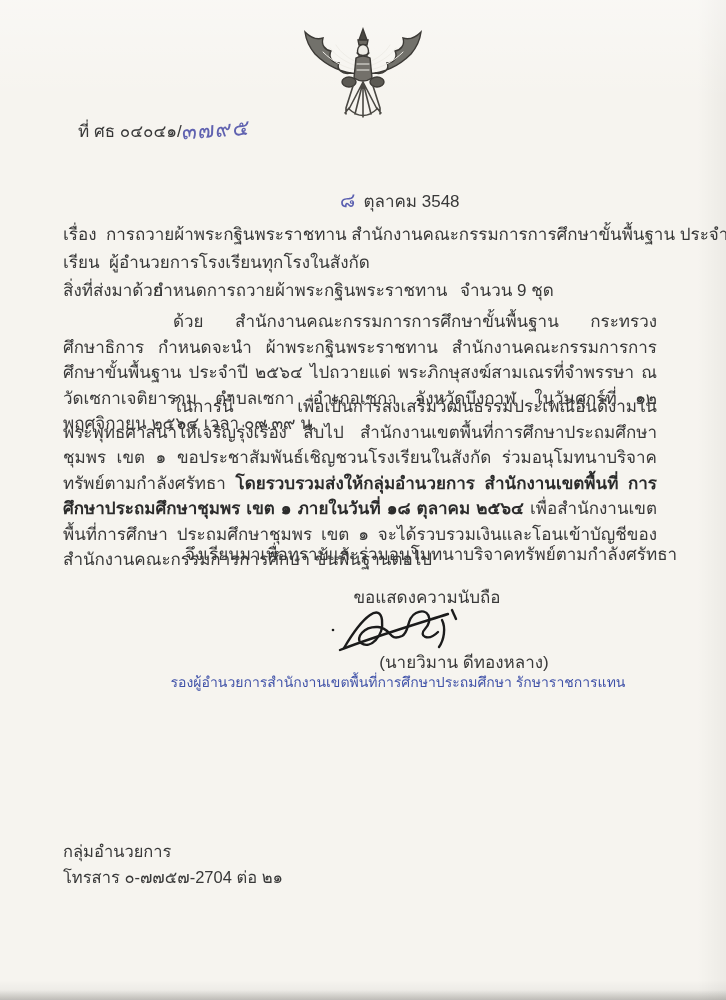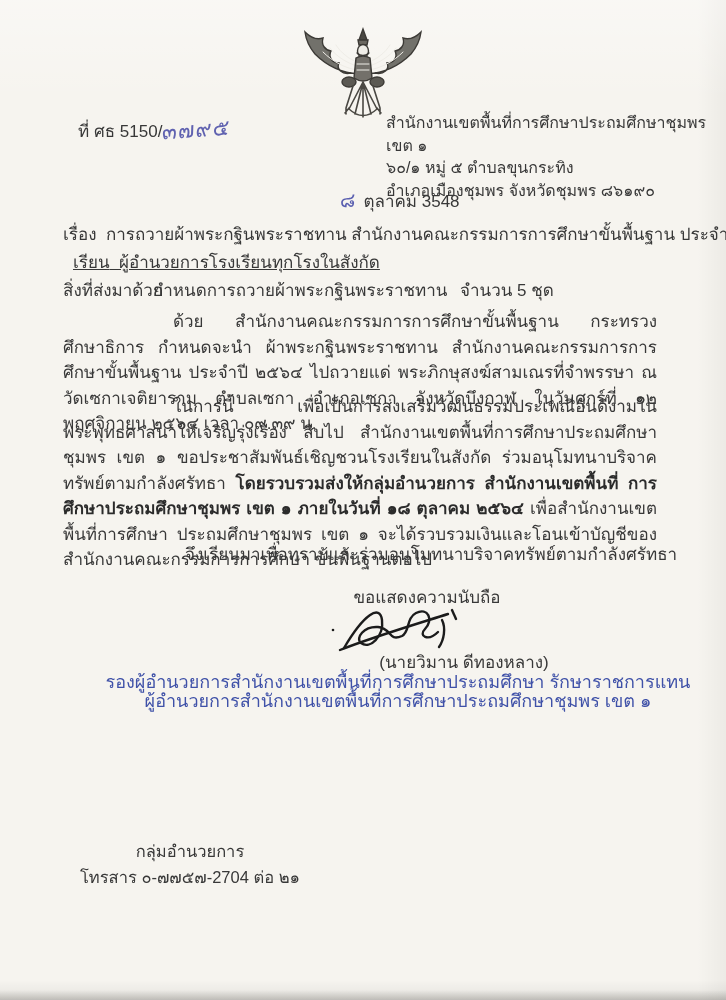--- a/index.html
+++ b/index.html
@@ -30,21 +30,21 @@
     transform:rotate(-4deg) skewX(-6deg);
     display:inline-block;
     letter-spacing:1px;
   }
   .hand-day{
     color:#5a5fb0;font-size:20px;
     transform:rotate(-3deg) skewX(-5deg);
     display:inline-block;margin-right:8px;
   }
   .stamp{
-    color:#3f51a8;font-size:18px;line-height:20px;white-space:nowrap;
+    color:#3f51a8;font-size:14px;line-height:20px;white-space:nowrap;
     text-align:left;
   }
   .centered{transform:translateX(-50%);}
   .footer-line{font-size:16.5px;line-height:26px;white-space:nowrap;}
   svg{display:block;}
 </style>
 </head>
 <body>
 
 <div class="page">
@@ -73,45 +73,40 @@
 
         <path d="M54,60 L47,82 M50,82 l-4,5 M47,82 l0,6 M74,60 L81,82 M78,82 l4,5 M81,82 l0,6" stroke="#4a4843" stroke-width="1.6"></path>
 
         <path d="M64,56 L56,88 M64,56 L64,91 M64,56 L72,88 M64,56 L50,83 M64,56 L78,83" stroke="#4a4843" stroke-width="1.6"></path>
         <path d="M50,83 Q64,96 78,83" stroke="#4a4843" stroke-width="1.4"></path>
       </g>
     </svg>
   </div>
 
   <div class="abs line" style="left:78px;top:117px;">
-    <span>ที่ ศธ 5150/</span><span class="hand">๓๗๙๕</span>
+    <span>ที่ ศธ ๐๔๐๔๑/</span><span class="hand">๓๗๙๕</span>
   </div>
 
-  <div class="abs" style="left:386px;top:112px;font-size:16px;line-height:22.5px;">
-    <div>สำนักงานเขตพื้นที่การศึกษาประถมศึกษาชุมพร เขต ๑</div>
-    <div>๖๐/๑ หมู่ ๕ ตำบลขุนกระทิง</div>
-    <div>อำเภอเมืองชุมพร จังหวัดชุมพร ๘๖๑๙๐</div>
-  </div>
 
   <div class="abs line" style="left:340px;top:188px;">
     <span class="hand-day">๘</span><span>ตุลาคม 3548</span>
   </div>
 
   <div class="abs line" style="left:63px;top:222px;">
     <span>เรื่อง</span>&nbsp;&nbsp;<span>การถวายผ้าพระกฐินพระราชทาน สำนักงานคณะกรรมการการศึกษาขั้นพื้นฐาน ประจำปี ๒๕๖๔</span>
   </div>
 
-  <div class="abs line" style="left:73px;top:250px;text-decoration:underline;">
+  <div class="abs line" style="left:63px;top:250px;">
     <span>เรียน</span>&nbsp;&nbsp;<span>ผู้อำนวยการโรงเรียนทุกโรงในสังกัด</span>
   </div>
 
   <div class="abs" style="left:63px;top:278px;width:592px;">
     <span class="line">สิ่งที่ส่งมาด้วย</span>
     <span class="abs line" style="left:90px;top:0;">กำหนดการถวายผ้าพระกฐินพระราชทาน</span>
-    <span class="abs line" style="left:397px;top:0;">จำนวน 5 ชุด</span>
+    <span class="abs line" style="left:397px;top:0;">จำนวน 9 ชุด</span>
   </div>
 
   <div class="abs para" style="left:63px;top:309px;width:594px;text-indent:110px;">
     <span>ด้วย สำนักงานคณะกรรมการการศึกษาขั้นพื้นฐาน กระทรวงศึกษาธิการ กำหนดจะนำ ผ้าพระกฐินพระราชทาน สำนักงานคณะกรรมการการศึกษาขั้นพื้นฐาน ประจำปี ๒๕๖๔ ไปถวายแด่ พระภิกษุสงฆ์สามเณรที่จำพรรษา ณ วัดเซกาเจติยาราม ตำบลเซกา อำเภอเซกา จังหวัดบึงกาฬ ในวันศุกร์ที่ ๑๒ พฤศจิกายน ๒๕๖๔ เวลา ๐๙.๓๙ น.</span>
   </div>
 
   <div class="abs para" style="left:63px;top:394px;width:594px;text-indent:110px;">
     <span>ในการนี้ เพื่อเป็นการส่งเสริมวัฒนธรรมประเพณีอันดีงามในพระพุทธศาสนาให้เจริญรุ่งเรือง สืบไป สำนักงานเขตพื้นที่การศึกษาประถมศึกษาชุมพร เขต ๑ ขอประชาสัมพันธ์เชิญชวนโรงเรียนในสังกัด ร่วมอนุโมทนาบริจาคทรัพย์ตามกำลังศรัทธา </span><span class="bold">โดยรวบรวมส่งให้กลุ่มอำนวยการ สำนักงานเขตพื้นที่ การศึกษาประถมศึกษาชุมพร เขต ๑ ภายในวันที่ ๑๘ ตุลาคม ๒๕๖๔ </span><span>เพื่อสำนักงานเขตพื้นที่การศึกษา ประถมศึกษาชุมพร เขต ๑ จะได้รวบรวมเงินและโอนเข้าบัญชีของสำนักงานคณะกรรมการการศึกษา ขั้นพื้นฐานต่อไป</span>
   </div>
 
@@ -127,22 +122,21 @@
         <path d="M112,22 C116,30 114,42 109,49"></path>
         <path d="M122,12 l4,9"></path>
       </g>
       <circle cx="3" cy="32" r="1.3" fill="#1b1b1b"></circle>
     </svg>
   </div>
 
   <div class="abs line centered" style="left:424px;top:650px;margin-left:40px;">(นายวิมาน  ดีทองหลาง)</div>
 
   <div class="abs stamp centered" style="left:398px;top:672px;">รองผู้อำนวยการสำนักงานเขตพื้นที่การศึกษาประถมศึกษา รักษาราชการแทน</div>
-  <div class="abs stamp centered" style="left:398px;top:691px;">ผู้อำนวยการสำนักงานเขตพื้นที่การศึกษาประถมศึกษาชุมพร เขต ๑</div>
 
-  <div class="abs" style="left:80px;top:838px;text-align:center;">
+  <div class="abs" style="left:63px;top:838px;">
     <div class="footer-line">กลุ่มอำนวยการ</div>
     <div class="footer-line">โทรสาร  ๐-๗๗๕๗-2704  ต่อ ๒๑</div>
   </div>
 
   <div class="abs" style="left:0;bottom:0;width:726px;height:10px;background:linear-gradient(0deg, rgba(90,88,82,.28), rgba(90,88,82,0));"></div>
 
 </div>
 
 </body></html>

